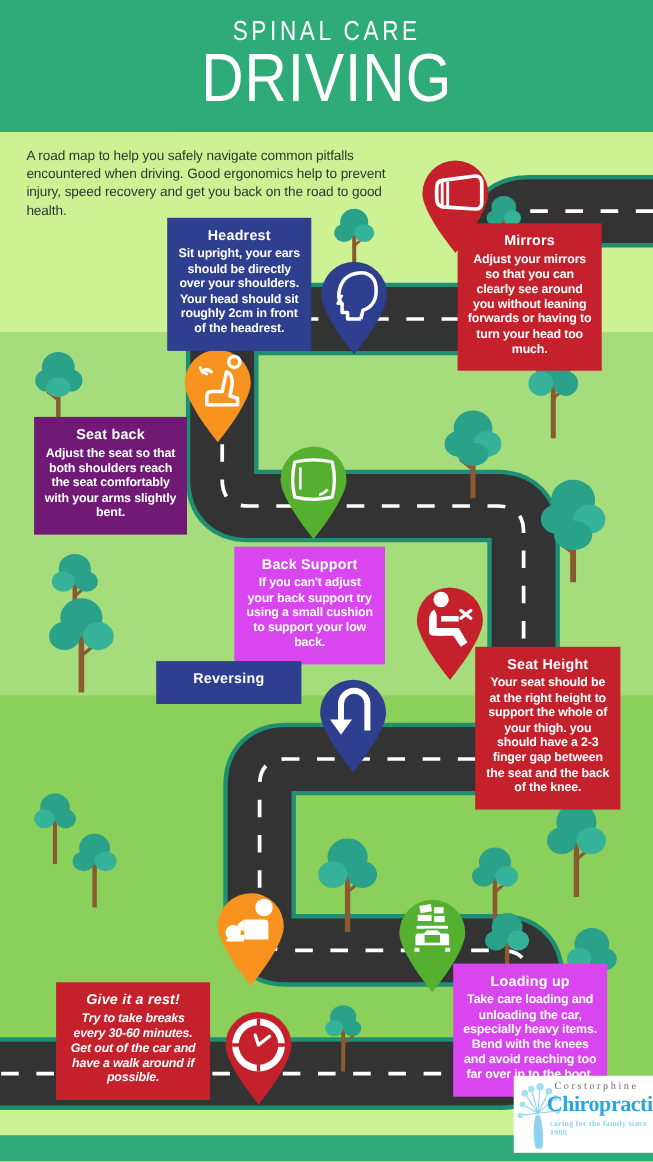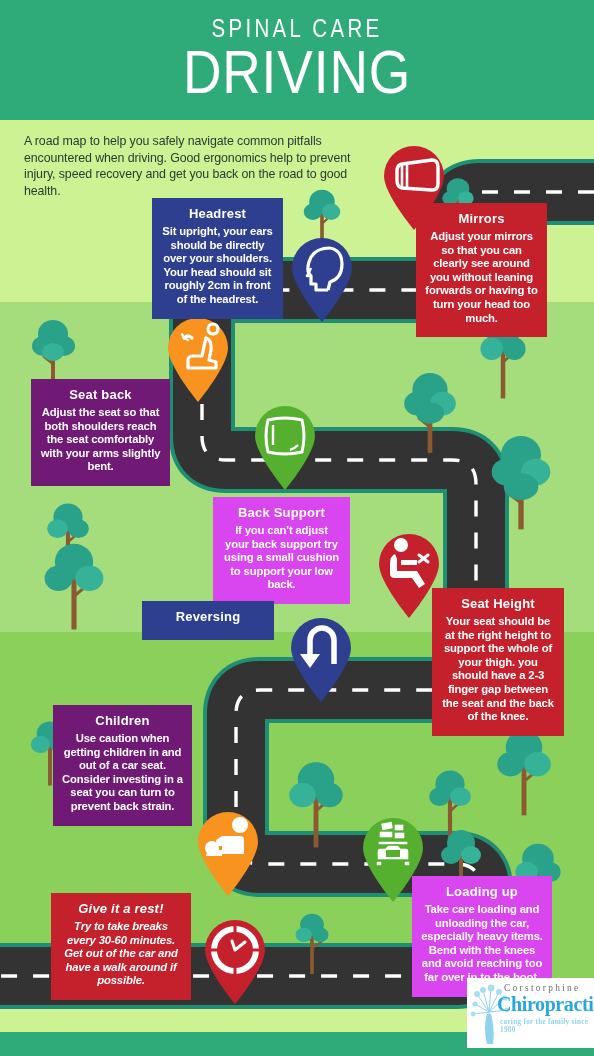--- a/index.html
+++ b/index.html
@@ -388,24 +388,20 @@
 
   <div class="box c-red" style="left:432px; top:588px; width:132px;">
     <span class="bt">Seat Height</span>
     <span class="bd">Your seat should be at the right height to support the whole of your thigh. you should have a 2-3 finger gap between the seat and the back of the knee.</span>
   </div>
 
   <div class="box c-blue" style="left:142px; top:601px; width:132px;">
     <span class="bt">Reversing</span>
   </div>
 
-  <div class="box c-orange" style="left:53px; top:705px; width:139px;">
-    <span class="bt">Children</span>
-    <span class="bd">Use caution when getting children in and out of a car seat. Consider investing in a seat you can turn to prevent back strain.</span>
-  </div>
 
   <div class="box c-green" style="left:412px; top:876px; width:140px;">
     <span class="bt">Loading up</span>
     <span class="bd">Take care loading and unloading the car, especially heavy items. Bend with the knees and avoid reaching too far over in to the boot.</span>
   </div>
 
   <div class="box c-red" style="left:51px; top:893px; width:140px;font-style:italic;">
     <span class="bt">Give it a rest!</span>
     <span class="bd">Try to take breaks every 30-60 minutes. Get out of the car and have a walk around if possible.</span>
   </div>

